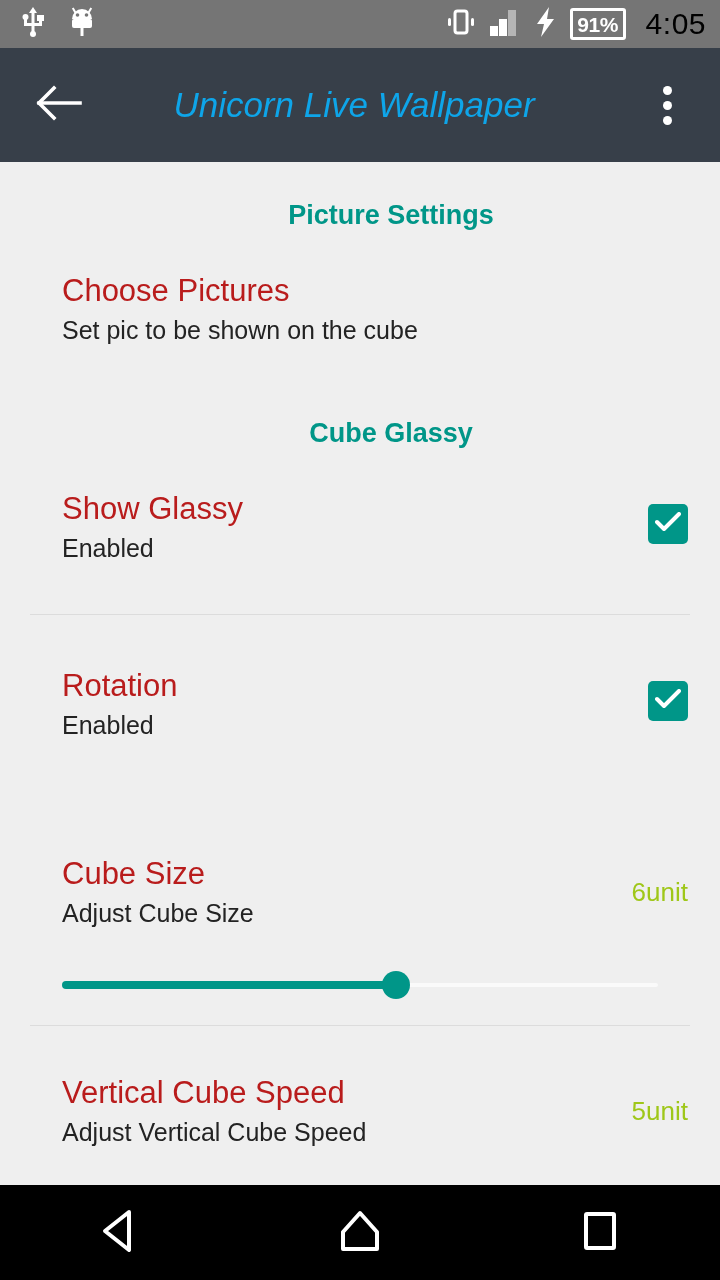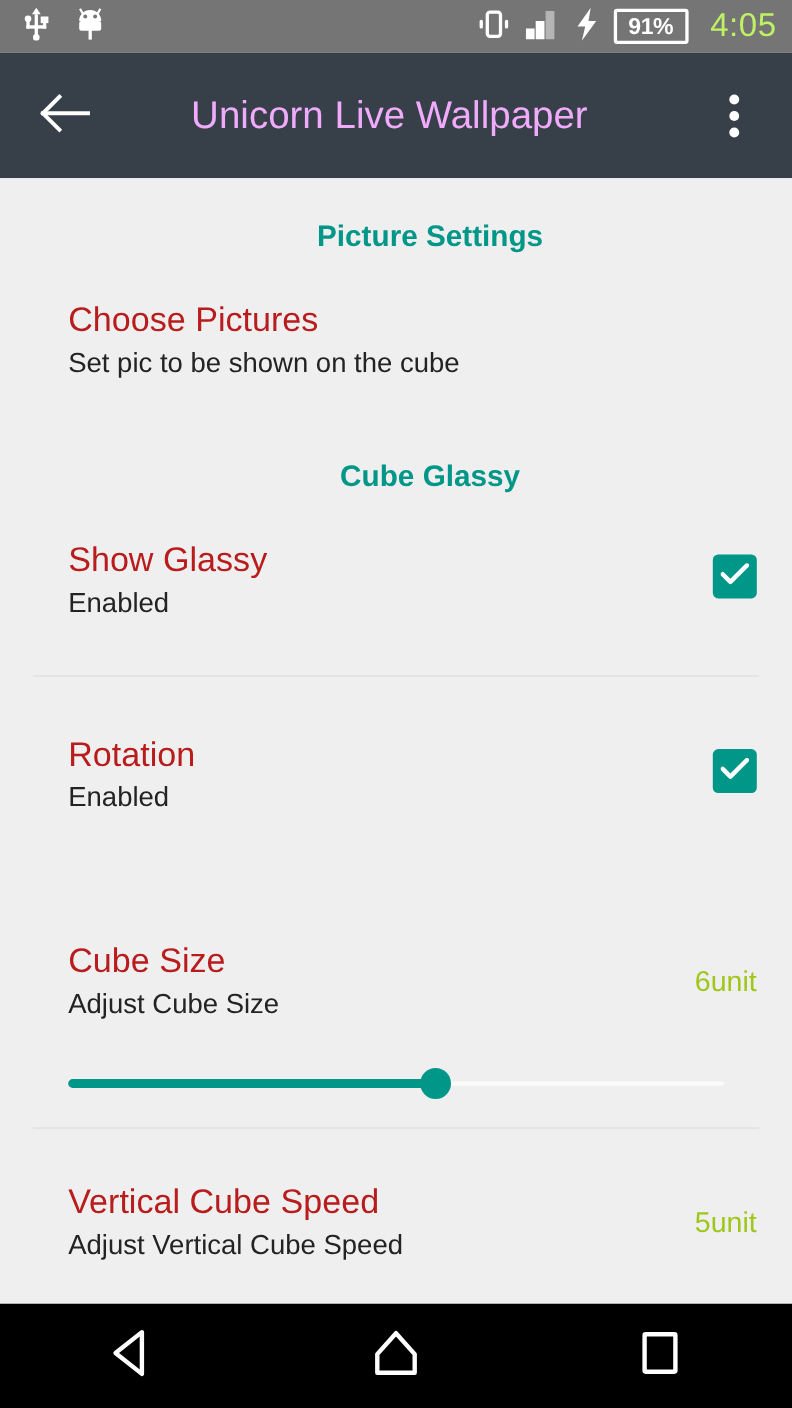--- a/index.html
+++ b/index.html
@@ -27,29 +27,29 @@
     background: #757575;
     display: flex;
     align-items: center;
     padding: 0 14px 0 20px;
     flex: 0 0 48px;
   }
   .status-left  { display: flex; align-items: center; gap: 22px; }
   .status-right { margin-left: auto; display: flex; align-items: center; gap: 14px; }
   .sb-icon { display: block; }
   .status-clock {
-    color: #bef264;
+    color: #000000;
     font-size: 30px;
     line-height: 30px;
     letter-spacing: 0.5px;
     margin-left: 6px;
   }
   .battery-wrap { position: relative; display: flex; align-items: center; }
   .battery-body {
-    width: 68px; height: 32px;
+    width: 56px; height: 32px;
     border: 3px solid #ffffff;
     border-radius: 3px;
     display: flex; align-items: center; justify-content: center;
   }
   .battery-pct {
     color: #ffffff;
     font-size: 21px;
     line-height: 21px;
     font-weight: bold;
     letter-spacing: -0.4px;
@@ -67,24 +67,25 @@
   .back-btn {
     width: 74px; height: 74px;
     margin-left: 22px;
     display: flex; align-items: center; justify-content: center;
     cursor: pointer;
   }
   .app-title {
     position: absolute;
     left: 0; right: 12px;
     text-align: center;
-    color: #f0abfc;
+    color: #0ea5e9;
     font-size: 35px;
     line-height: 40px;
     pointer-events: none;
+    font-style: italic;
   }
   .overflow-btn {
     margin-left: auto;
     margin-right: 26px;
     width: 54px; height: 74px;
     display: flex; flex-direction: column;
     align-items: center; justify-content: center;
     gap: 6px;
     cursor: pointer;
     z-index: 2;

